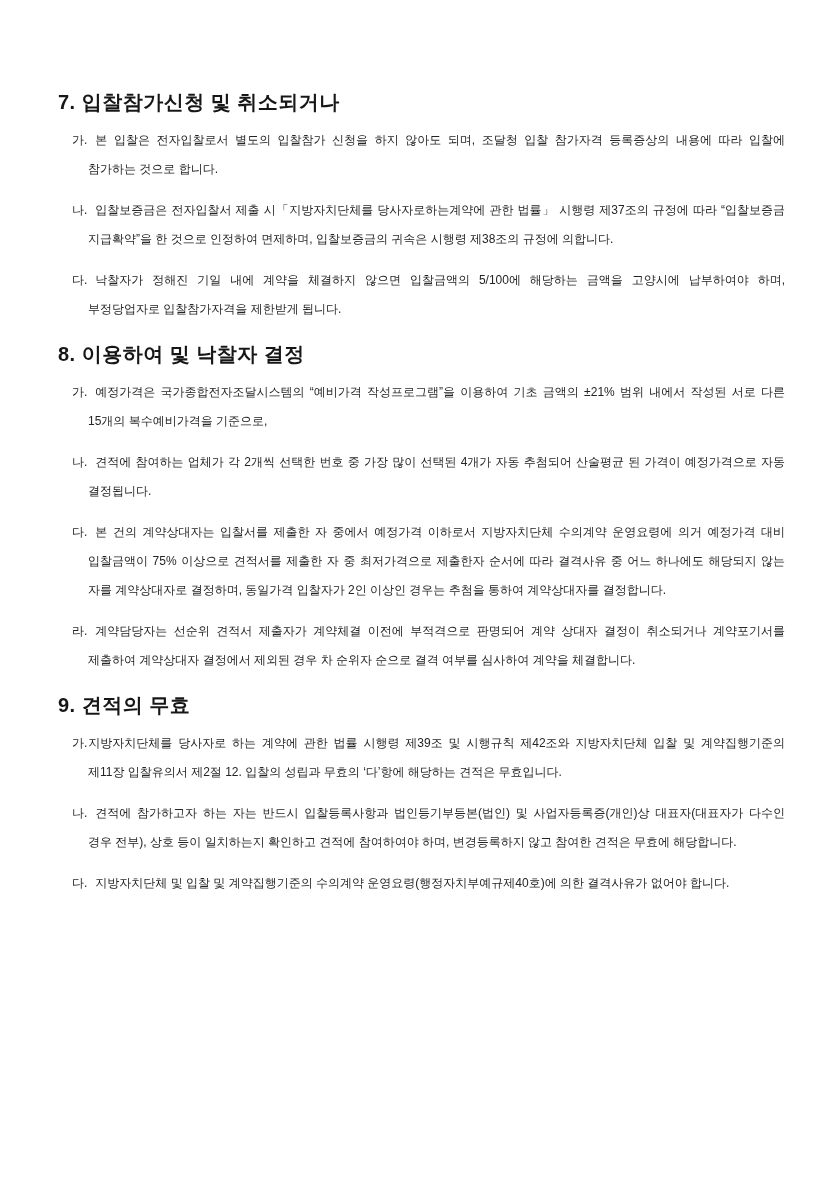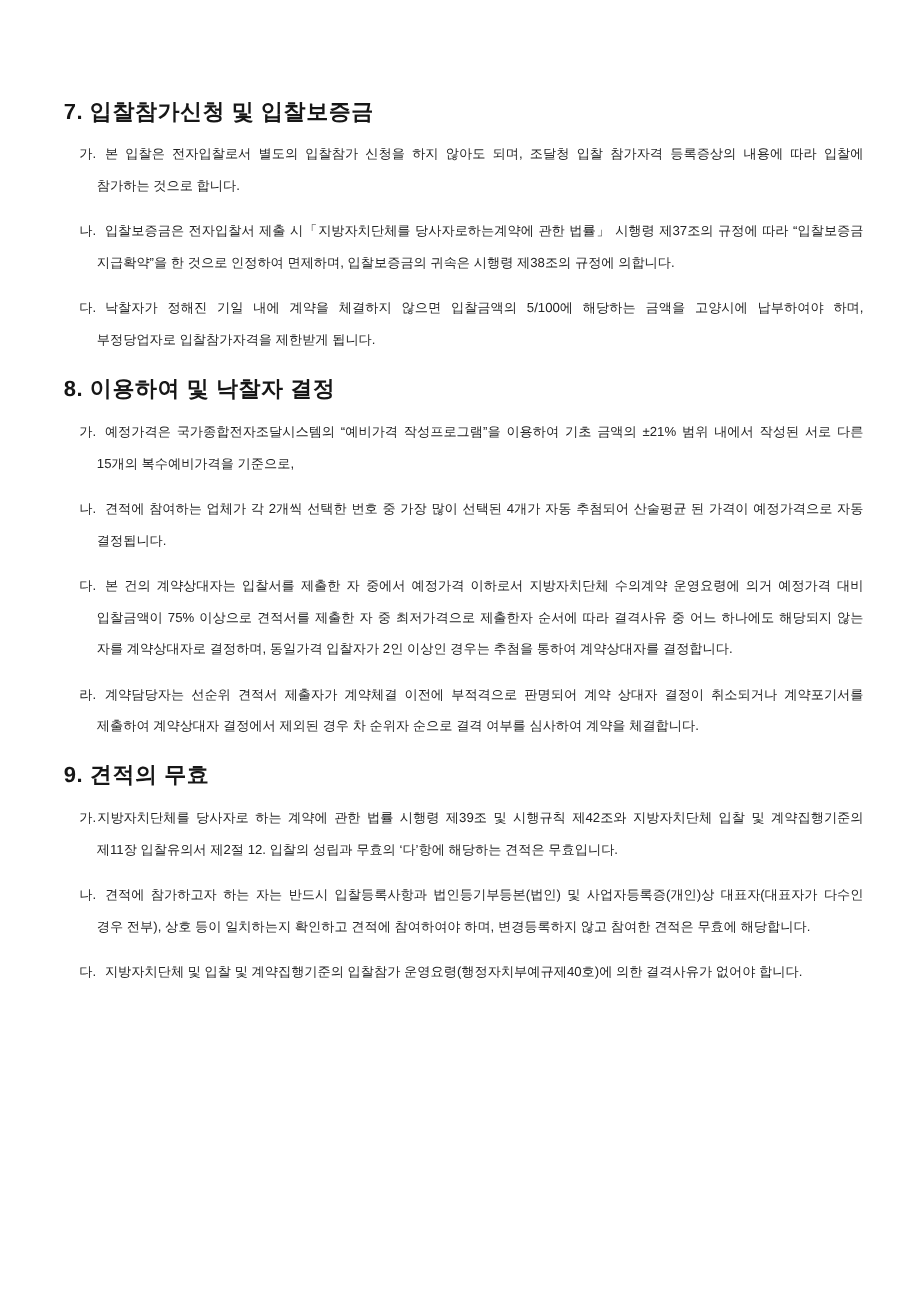--- a/index.html
+++ b/index.html
@@ -47,21 +47,21 @@
   }
   .item .lbl { margin-right: 8px; }
   .item.tight .lbl { margin-right: 1px; }
 </style>
 </head>
 <body>
 
 <div class="page">
 
   <div class="sec">
-    <h2 class="sec-title"><span class="num">7.</span><span>입찰참가신청 및 입찰보증금</span></h2>
+    <h2 class="sec-title"><span class="num">7.</span><span>입찰참가신청 및 취소되거나</span></h2>
     <div class="items">
       <p class="item"><span class="lbl">가.</span><span class="txt">본 입찰은 전자입찰로서 별도의 입찰참가 신청을 하지 않아도 되며, 조달청 입찰 참가자격 등록증상의 내용에 따라 입찰에 참가하는 것으로 합니다.</span></p>
       <p class="item"><span class="lbl">나.</span><span class="txt">입찰보증금은 전자입찰서 제출 시「지방자치단체를 당사자로하는계약에 관한 법률」 시행령 제37조의 규정에 따라 “입찰보증금 지급확약”을 한 것으로 인정하여 면제하며, 입찰보증금의 귀속은 시행령 제38조의 규정에 의합니다.</span></p>
       <p class="item"><span class="lbl">다.</span><span class="txt">낙찰자가 정해진 기일 내에 계약을 체결하지 않으면 입찰금액의 5/100에 해당하는 금액을 고양시에 납부하여야 하며, 부정당업자로 입찰참가자격을 제한받게 됩니다.</span></p>
     </div>
   </div>
 
   <div class="sec">
     <h2 class="sec-title"><span class="num">8.</span><span>이용하여 및 낙찰자 결정</span></h2>
     <div class="items">
@@ -70,17 +70,17 @@
       <p class="item"><span class="lbl">다.</span><span class="txt">본 건의 계약상대자는 입찰서를 제출한 자 중에서 예정가격 이하로서 지방자치단체 수의계약 운영요령에 의거 예정가격 대비 입찰금액이 75% 이상으로 견적서를 제출한 자 중 최저가격으로 제출한자 순서에 따라 결격사유 중 어느 하나에도 해당되지 않는 자를 계약상대자로 결정하며, 동일가격 입찰자가 2인 이상인 경우는 추첨을 통하여 계약상대자를 결정합니다.</span></p>
       <p class="item"><span class="lbl">라.</span><span class="txt">계약담당자는 선순위 견적서 제출자가 계약체결 이전에 부적격으로 판명되어 계약 상대자 결정이 취소되거나 계약포기서를 제출하여 계약상대자 결정에서 제외된 경우 차 순위자 순으로 결격 여부를 심사하여 계약을 체결합니다.</span></p>
     </div>
   </div>
 
   <div class="sec">
     <h2 class="sec-title"><span class="num">9.</span><span>견적의 무효</span></h2>
     <div class="items">
       <p class="item tight"><span class="lbl">가.</span><span class="txt">지방자치단체를 당사자로 하는 계약에 관한 법률 시행령 제39조 및 시행규칙 제42조와 지방자치단체 입찰 및 계약집행기준의 제11장 입찰유의서 제2절 12. 입찰의 성립과 무효의 ‘다’항에 해당하는 견적은 무효입니다.</span></p>
       <p class="item"><span class="lbl">나.</span><span class="txt">견적에 참가하고자 하는 자는 반드시 입찰등록사항과 법인등기부등본(법인) 및 사업자등록증(개인)상 대표자(대표자가 다수인 경우 전부), 상호 등이 일치하는지 확인하고 견적에 참여하여야 하며, 변경등록하지 않고 참여한 견적은 무효에 해당합니다.</span></p>
-      <p class="item"><span class="lbl">다.</span><span class="txt">지방자치단체 및 입찰 및 계약집행기준의 입찰참가 운영요령(행정자치부예규제40호)에 의한 결격사유가 없어야 합니다.</span></p>
+      <p class="item"><span class="lbl">다.</span><span class="txt">지방자치단체 및 입찰 및 계약집행기준의 수의계약 운영요령(행정자치부예규제40호)에 의한 결격사유가 없어야 합니다.</span></p>
     </div>
   </div>
 
 </div>
 
 </body></html>

